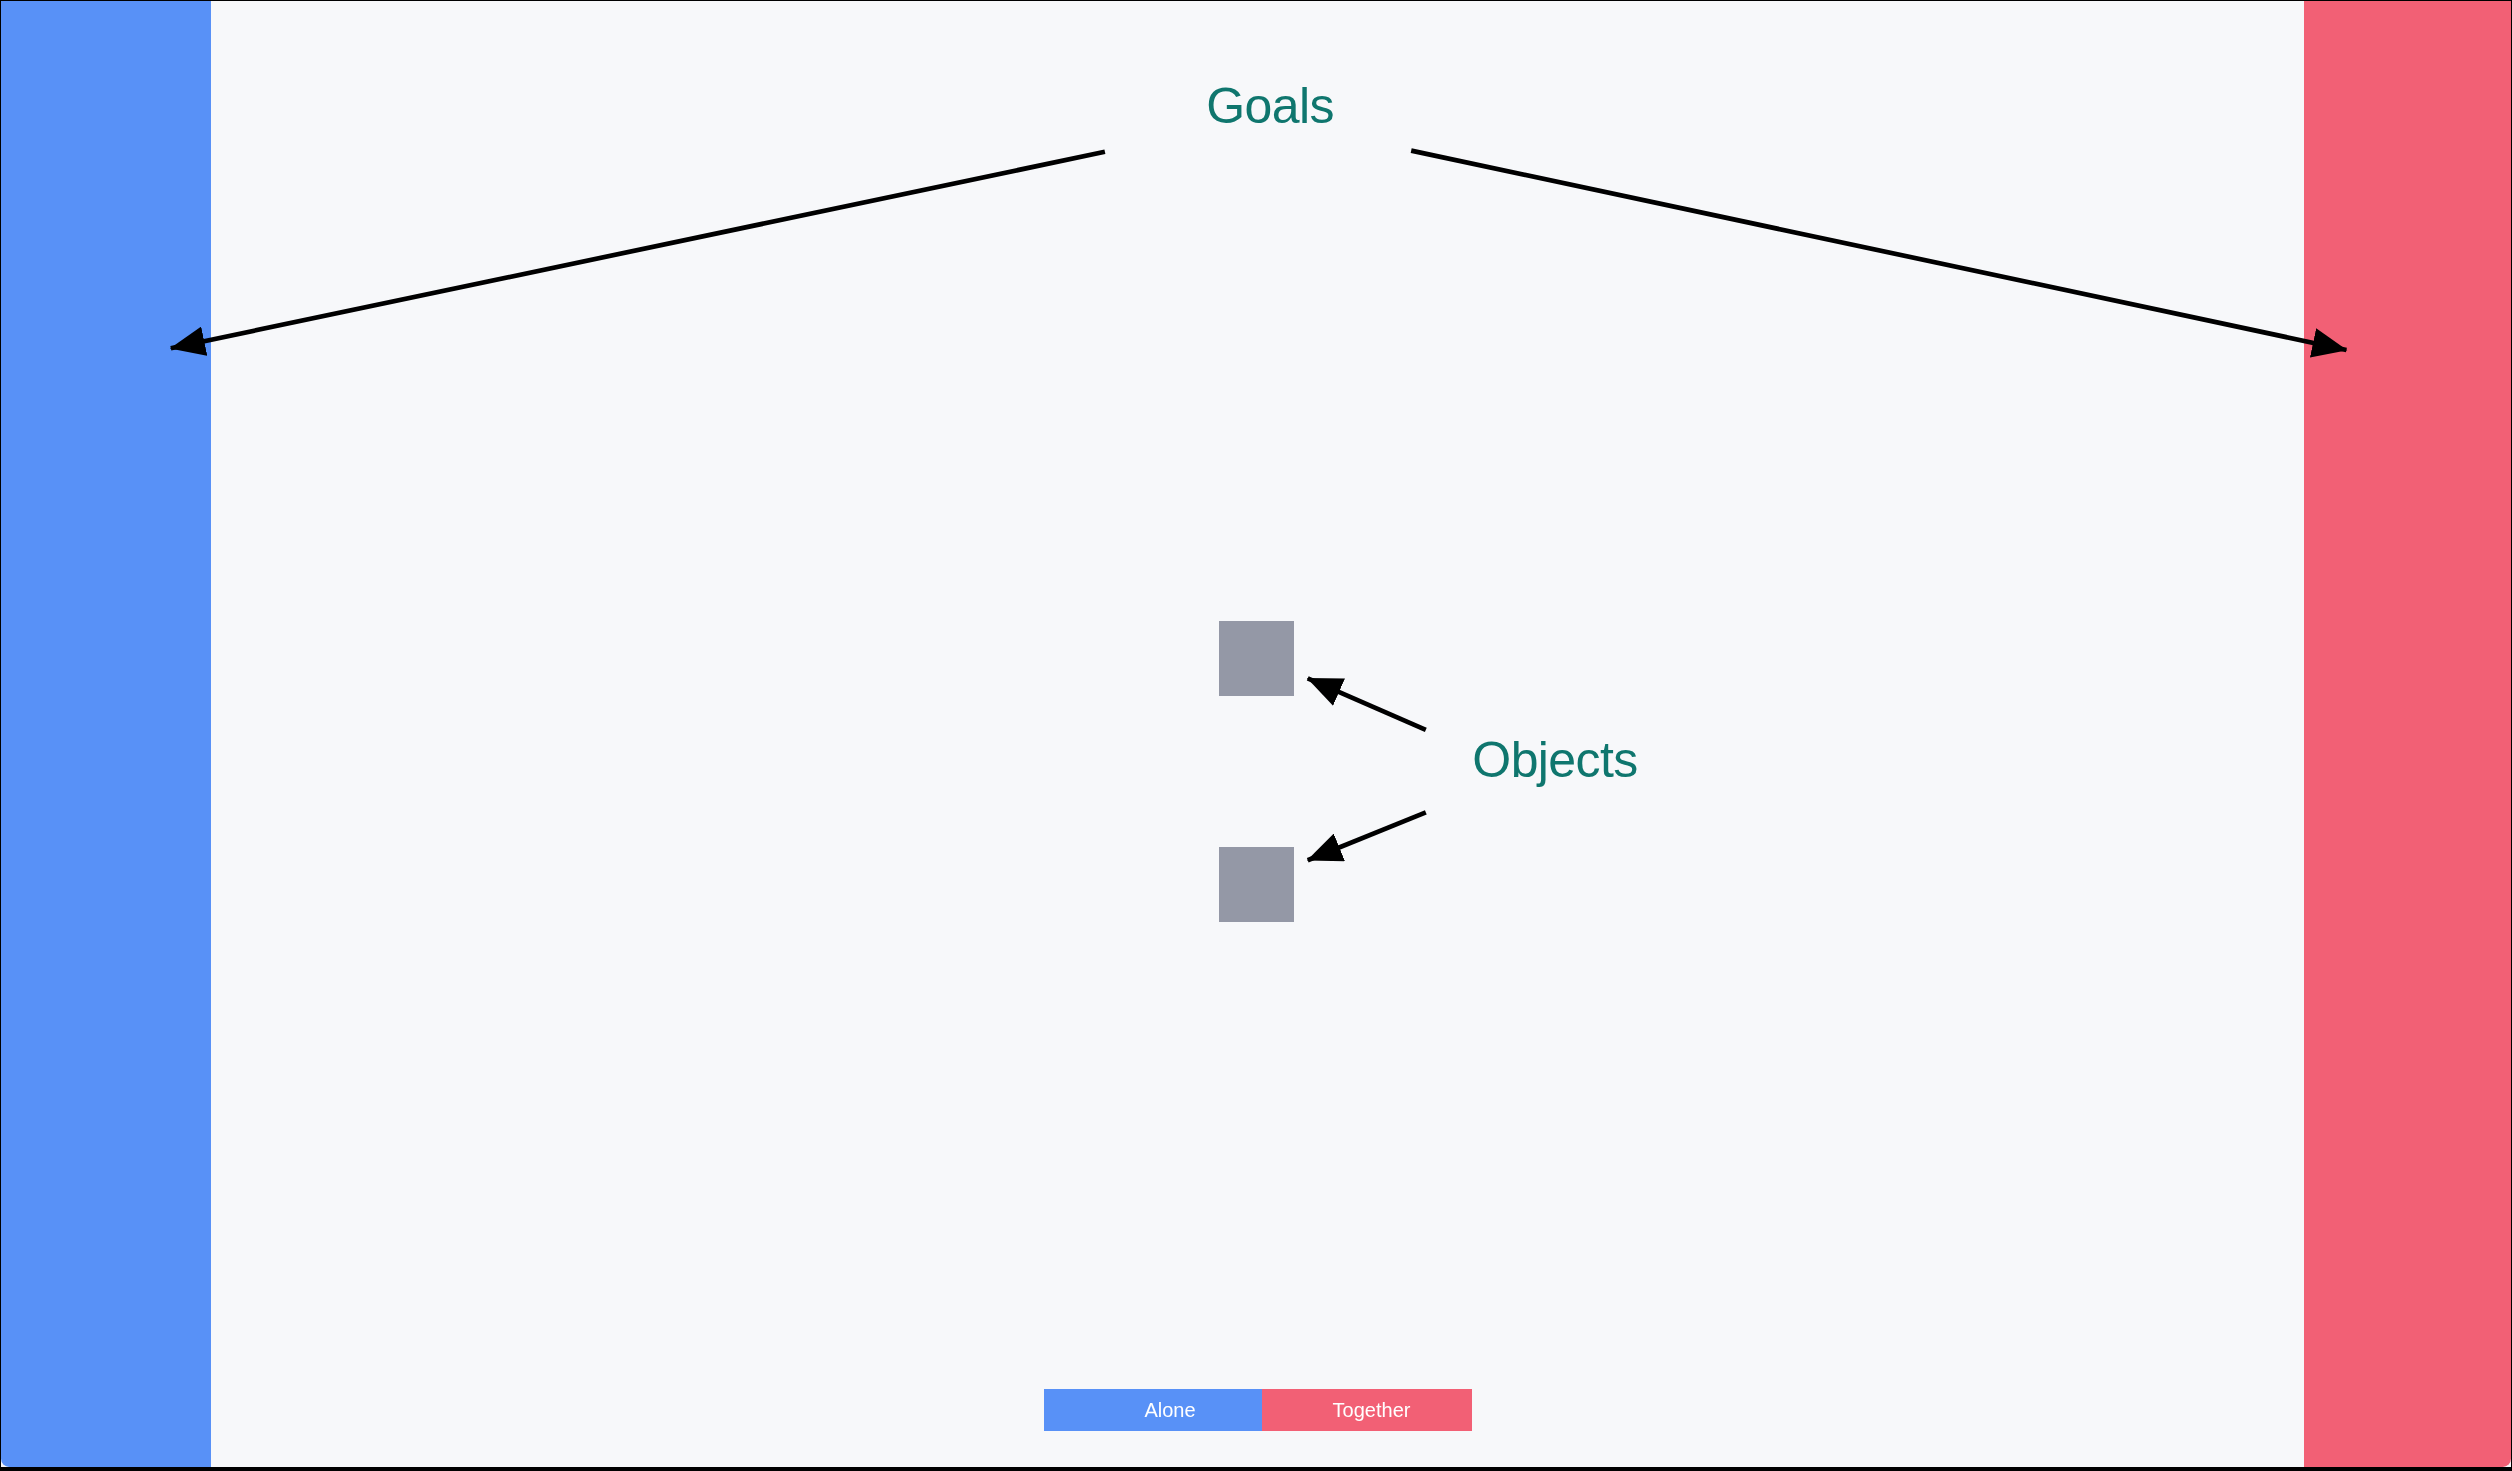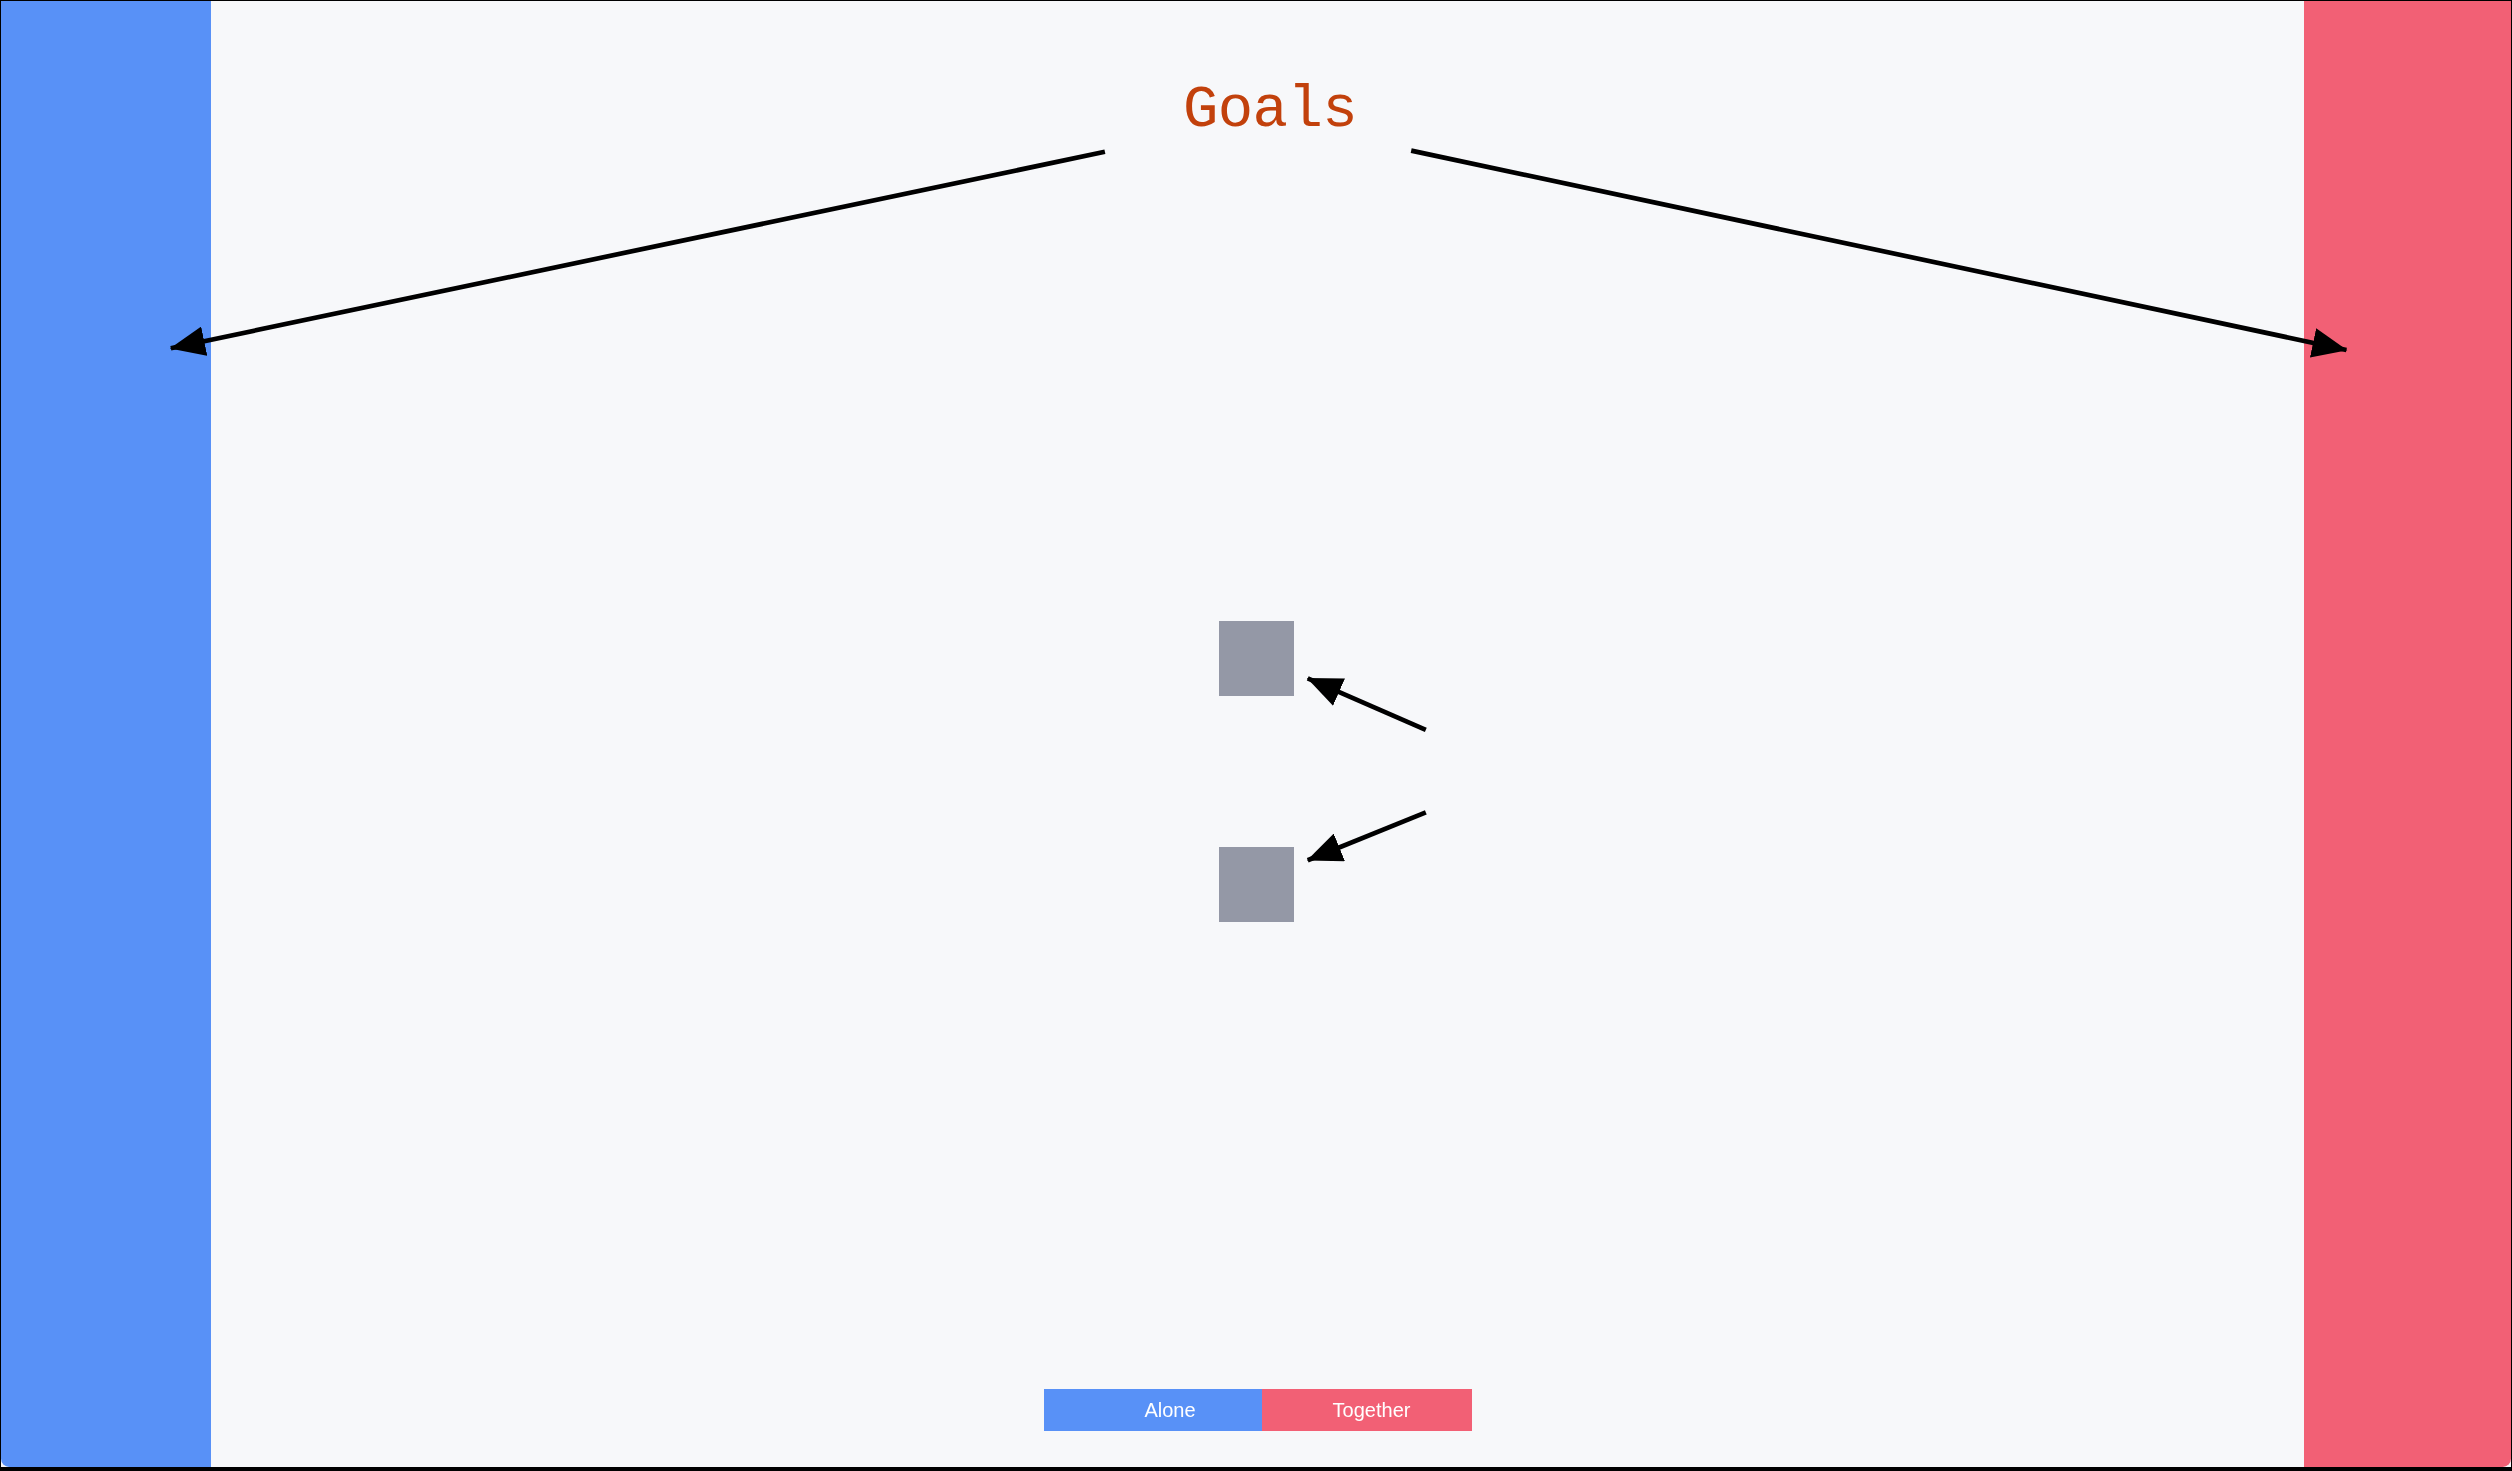--- a/index.html
+++ b/index.html
@@ -28,26 +28,25 @@
     border-bottom-left-radius: 8.2px;
   }
   .goal-zone.right {
     right: 0;
     width: 207px;
     border-bottom-right-radius: 8.2px;
   }
   .annotation-label {
     position: absolute;
     transform: translateX(-50%);
-    font-size: 59px;
+    font-size: 50px;
     line-height: 1.08;
     letter-spacing: -0.6px;
-    color: #c2410c;
+    color: #0f766e;
     white-space: nowrap;
-    font-family: Liberation Mono, monospace;
   }
   .game-object {
     position: absolute;
     width: 75px;
     height: 75px;
   }
   .arrow-layer {
     position: absolute;
     left: 0;
     top: 0;
@@ -96,19 +95,20 @@
       </marker>
     </defs>
     <line x1="1888" y1="258" x2="290" y2="594" stroke="currentColor" stroke-width="8" marker-end="url(#ah)"></line>
     <line x1="2412" y1="256" x2="4012" y2="597" stroke="currentColor" stroke-width="8" marker-end="url(#ah)"></line>
     <line x1="2437" y1="1247" x2="2235" y2="1159" stroke="currentColor" stroke-width="8" marker-end="url(#ah)"></line>
     <line x1="2437" y1="1388" x2="2235" y2="1470" stroke="currentColor" stroke-width="8" marker-end="url(#ah)"></line>
   </svg>
 
   <div class="annotation-label" style="left:1269px; top:78px;">Goals</div>
 
+  <div class="annotation-label" style="left:1554px; top:732px;">Objects</div>
 
   <button class="mode-button alone" style="background-color: rgb(88, 145, 247); color: rgb(255, 255, 255);">Alone</button>
 
   <button class="mode-button together" style="background-color: rgb(242, 96, 117); color: rgb(255, 255, 255); padding-left: 9px;">Together</button>
 
 </div>
 
 
 </body></html>

